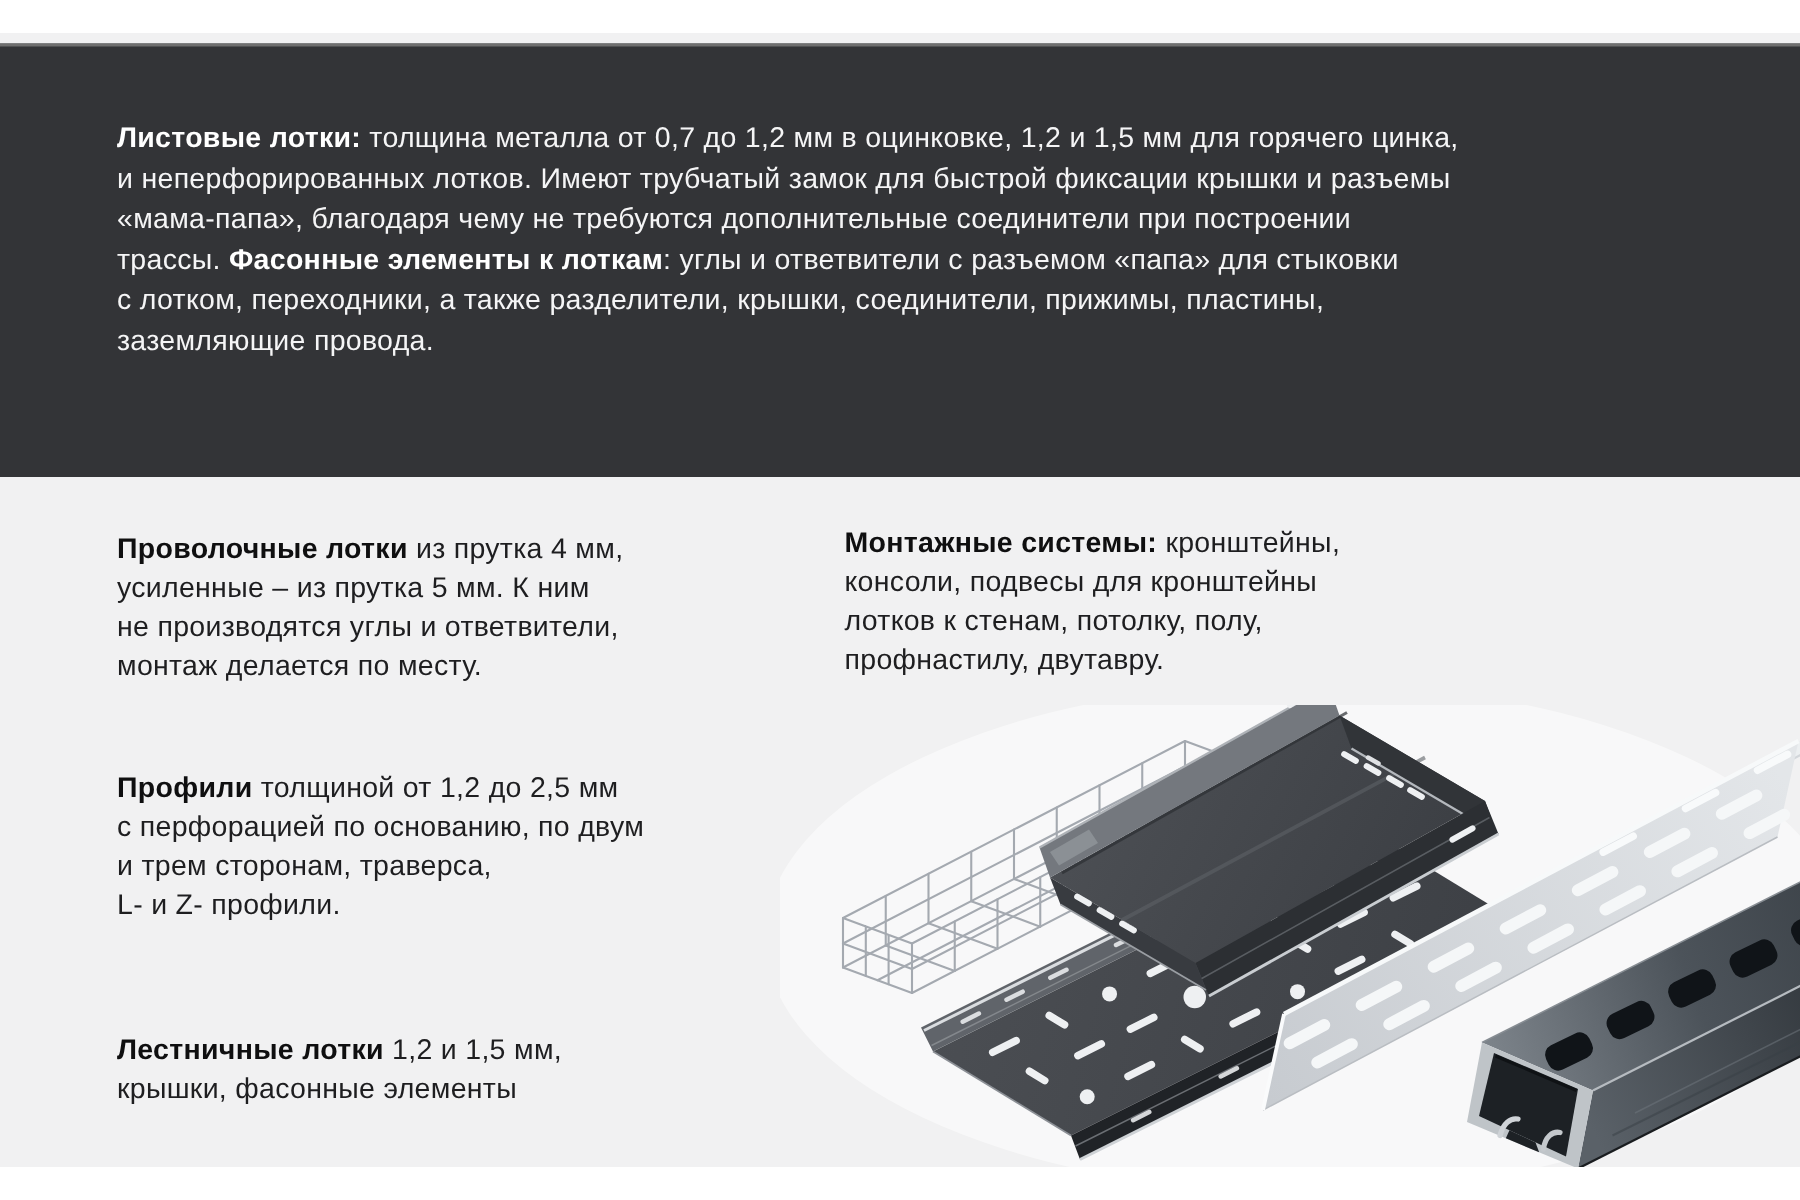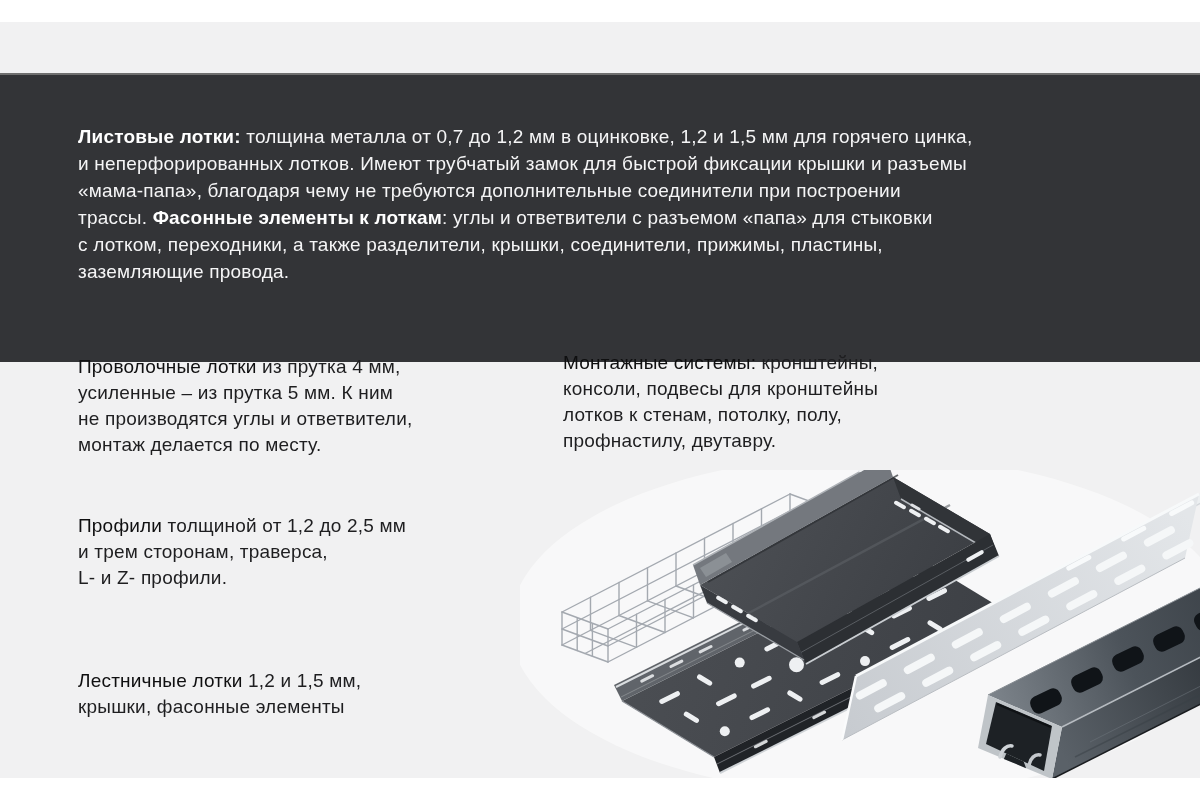--- a/index.html
+++ b/index.html
@@ -9,31 +9,31 @@
     font-family:"Liberation Sans","DejaVu Sans",sans-serif;
   }
   .topbar{position:absolute;top:0;left:0;width:1200px;height:22px;background:var(--bar-bg,#fff);}
   .bottombar{position:absolute;top:778px;left:0;width:1200px;height:22px;background:var(--bar-bg,#fff);}
   .hero{
     position:absolute;top:29px;left:0;width:1200px;height:289px;box-sizing:border-box;
     background:var(--hero-bg,#333437);
     border-top:2px solid var(--hero-border,#6f6f6f);
     padding:48px 60px 0 78px;
     color:var(--hero-text,#f5f5f6);
-    font-size:19px;line-height:27px;letter-spacing:.2px;margin-top:44px;
+    font-size:19px;line-height:27px;letter-spacing:.2px;
   }
   .hero b{font-weight:700;color:#ffffff;}
   .txt{
     position:absolute;font-size:19px;line-height:26px;letter-spacing:.2px;
     color:var(--body-text,#1e1e20);
   }
-  .txt b{font-weight:400;color:#0f0f10;}
+  .txt b{font-weight:700;color:#0f0f10;}
   #sec-wire{left:78px;top:354px;}
   #sec-profiles{left:78px;top:513px;}
-  #sec-ladder{left:78px;top:668px;}
+  #sec-ladder{left:78px;top:688px;}
   #sec-mounting{left:529px;top:350px;margin-left:34px;}
   .products{position:absolute;left:520px;top:470px;width:680px;height:312px;}
 </style>
 </head>
 <body>
 
 <div class="canvas">
 
   <div class="topbar"></div>
 
@@ -55,20 +55,21 @@
       <div><span>монтаж делается по месту.</span></div>
     </div>
   <div class="txt" id="sec-mounting">
       <div><b>Монтажные системы:</b><span> кронштейны,</span></div>
       <div><span>консоли, подвесы для кронштейны</span></div>
       <div><span>лотков к стенам, потолку, полу,</span></div>
       <div><span>профнастилу, двутавру.</span></div>
     </div>
   <div class="txt" id="sec-profiles">
       <div><b>Профили</b><span> толщиной от 1,2 до 2,5 мм</span></div>
+      <div><span>с перфорацией по основанию, по двум</span></div>
       <div><span>и трем сторонам, траверса,</span></div>
       <div><span>L- и Z- профили.</span></div>
     </div>
   <div class="txt" id="sec-ladder">
       <div><b>Лестничные лотки</b><span> 1,2 и 1,5 мм,</span></div>
       <div><span>крышки, фасонные элементы</span></div>
     </div>
 
   <svg class="products" viewBox="520 470 680 312" width="680" height="312" xmlns="http://www.w3.org/2000/svg">
     <defs>

